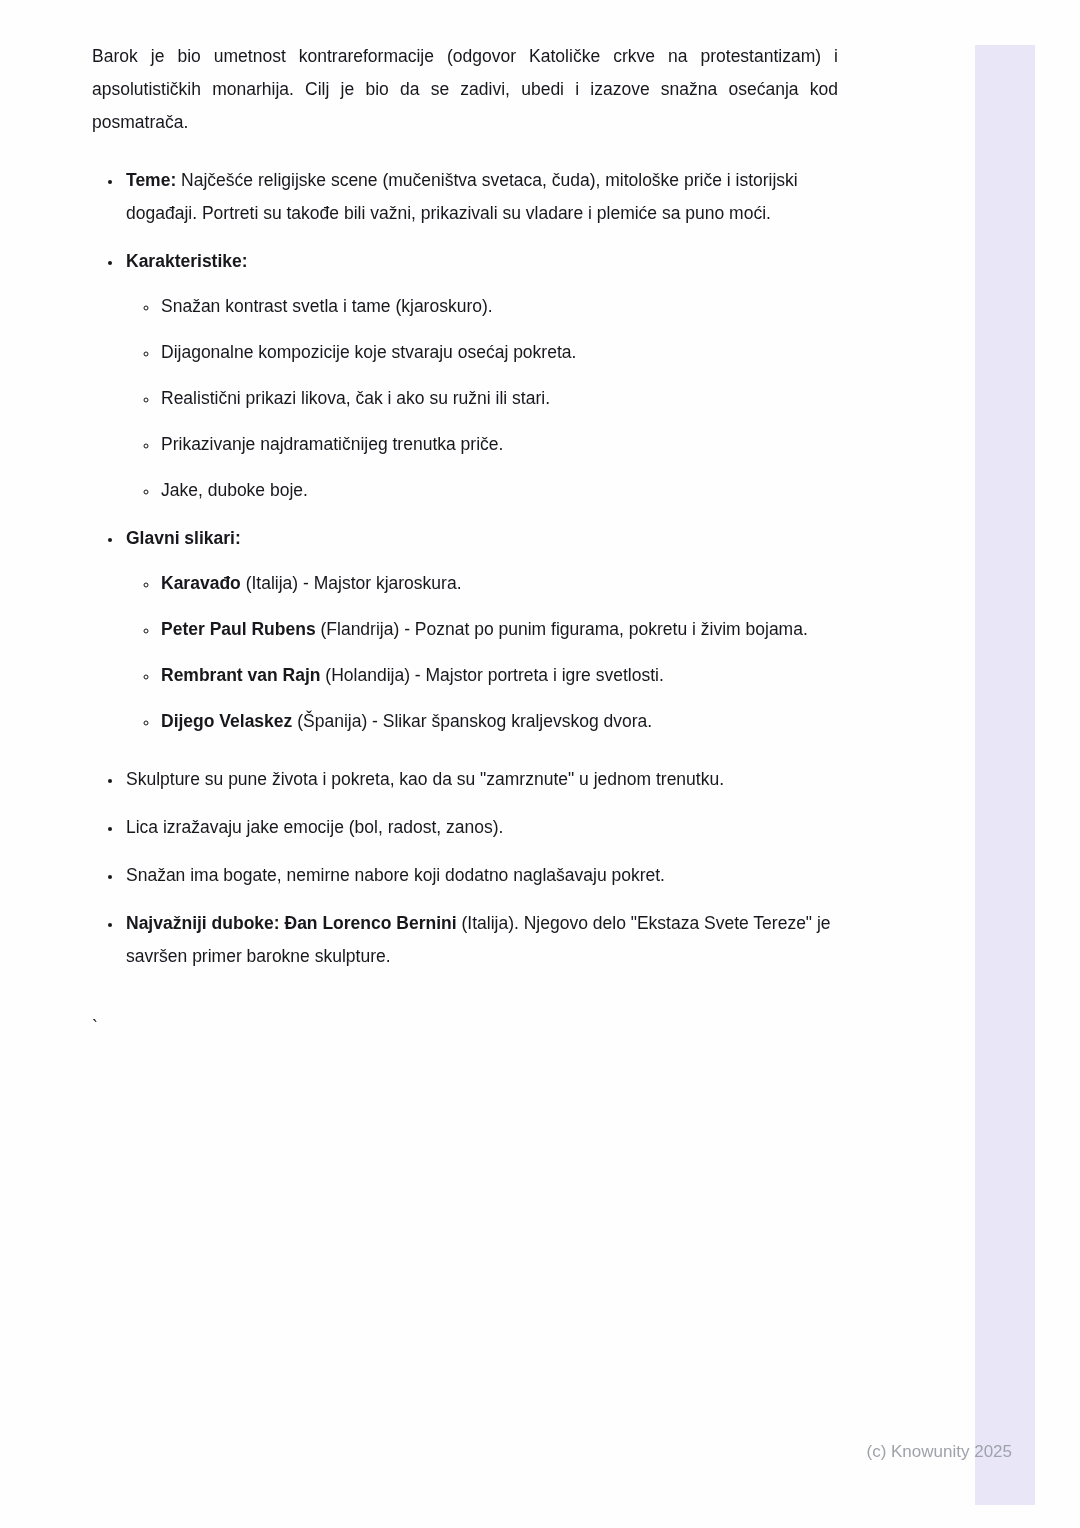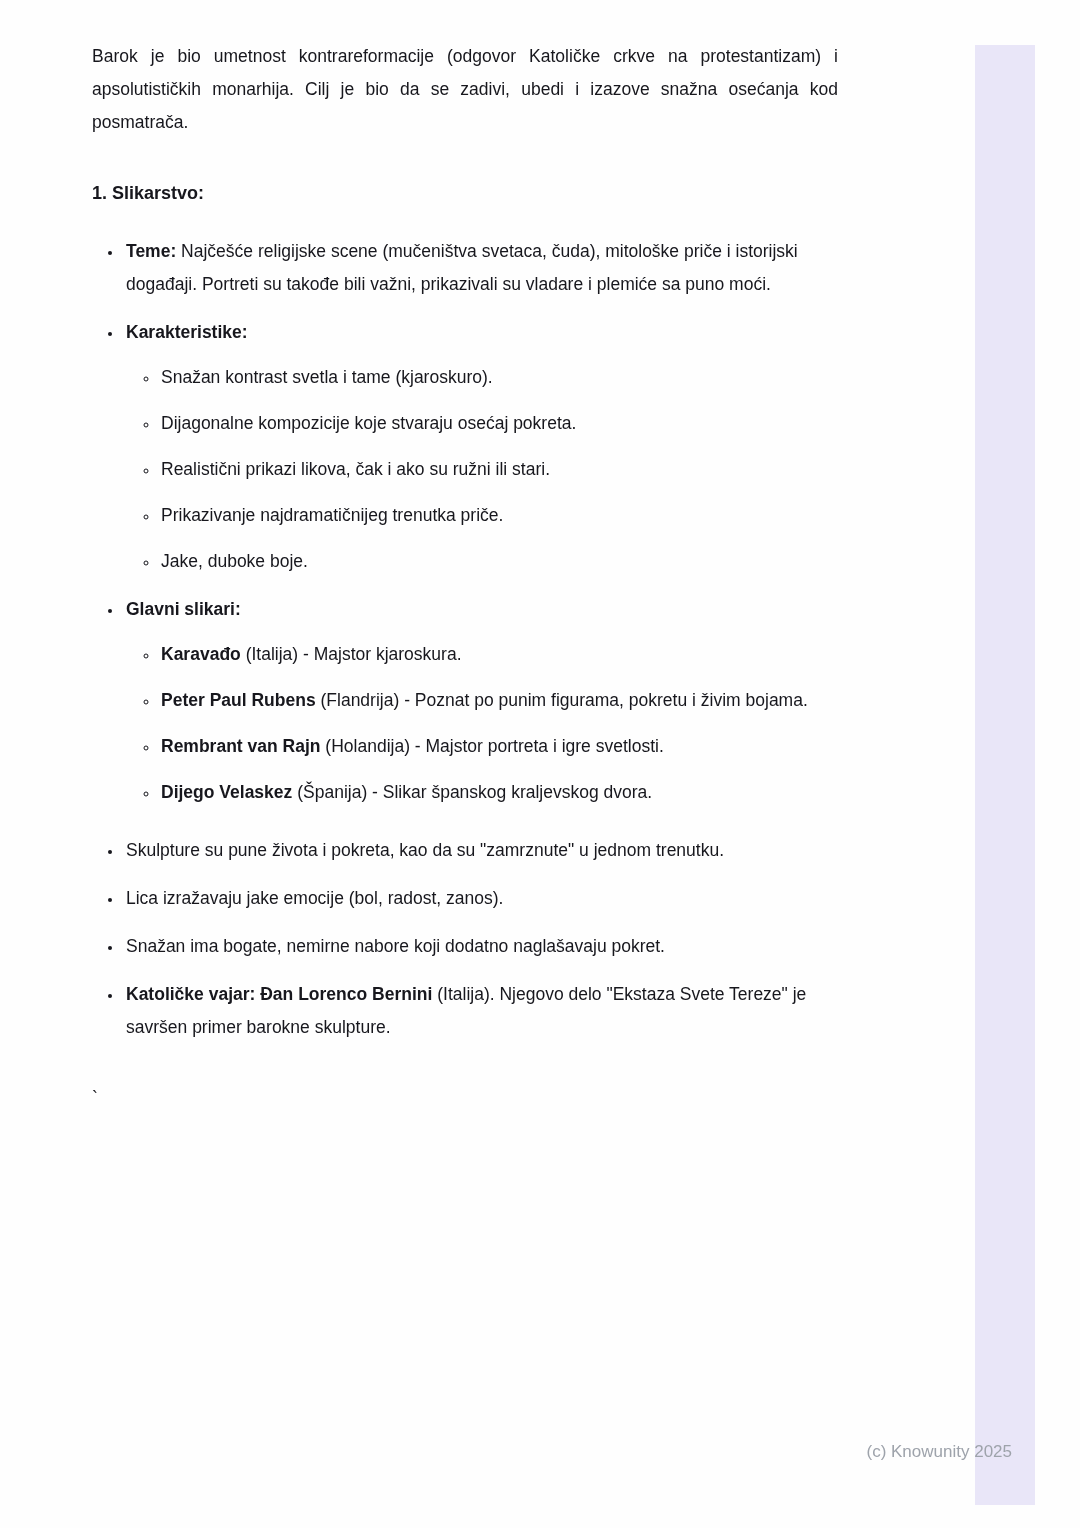--- a/index.html
+++ b/index.html
@@ -70,21 +70,20 @@
 </style>
 </head>
 <body>
 
 <div class="side-strip"></div>
 
 <div class="content">
 
   <p class="intro">Barok je bio umetnost kontrareformacije (odgovor Katoličke crkve na protestantizam) i apsolutističkih monarhija. Cilj je bio da se zadivi, ubedi i izazove snažna osećanja kod posmatrača.</p>
 
-  <h3 class="section-heading">1. Slikarstvo:</h3>
 
   <ul class="l1">
     <li><b>Teme:</b><span> Najčešće religijske scene (mučeništva svetaca, čuda), mitološke priče i istorijski događaji. Portreti su takođe bili važni, prikazivali su vladare i plemiće sa puno moći.</span></li>
 
     <li>
       <b>Karakteristike:</b>
       <ul class="l2">
         <li><span>Snažan kontrast svetla i tame (kjaroskuro).</span></li>
         <li><span>Dijagonalne kompozicije koje stvaraju osećaj pokreta.</span></li>
         <li><span>Realistični prikazi likova, čak i ako su ružni ili stari.</span></li>
@@ -102,20 +101,20 @@
         <li><b>Dijego Velaskez</b><span> (Španija) - Slikar španskog kraljevskog dvora.</span></li>
       </ul>
     </li>
   </ul>
 
 
   <ul class="l1">
     <li><b></b><span>Skulpture su pune života i pokreta, kao da su "zamrznute" u jednom trenutku.</span></li>
     <li><b></b><span>Lica izražavaju jake emocije (bol, radost, zanos).</span></li>
     <li><b></b><span>Snažan ima bogate, nemirne nabore koji dodatno naglašavaju pokret.</span></li>
-    <li><b>Katoličke vajar: Đan Lorenco Bernini</b><span> (Italija). Njegovo delo "Ekstaza Svete Tereze" je savršen primer barokne skulpture.</span></li>
+    <li><b>Najvažniji duboke: Đan Lorenco Bernini</b><span> (Italija). Njegovo delo "Ekstaza Svete Tereze" je savršen primer barokne skulpture.</span></li>
   </ul>
 
   <div class="stray">`</div>
 
 </div>
 
 <div class="footer">(c) Knowunity 2025</div>
 
 </body></html>

